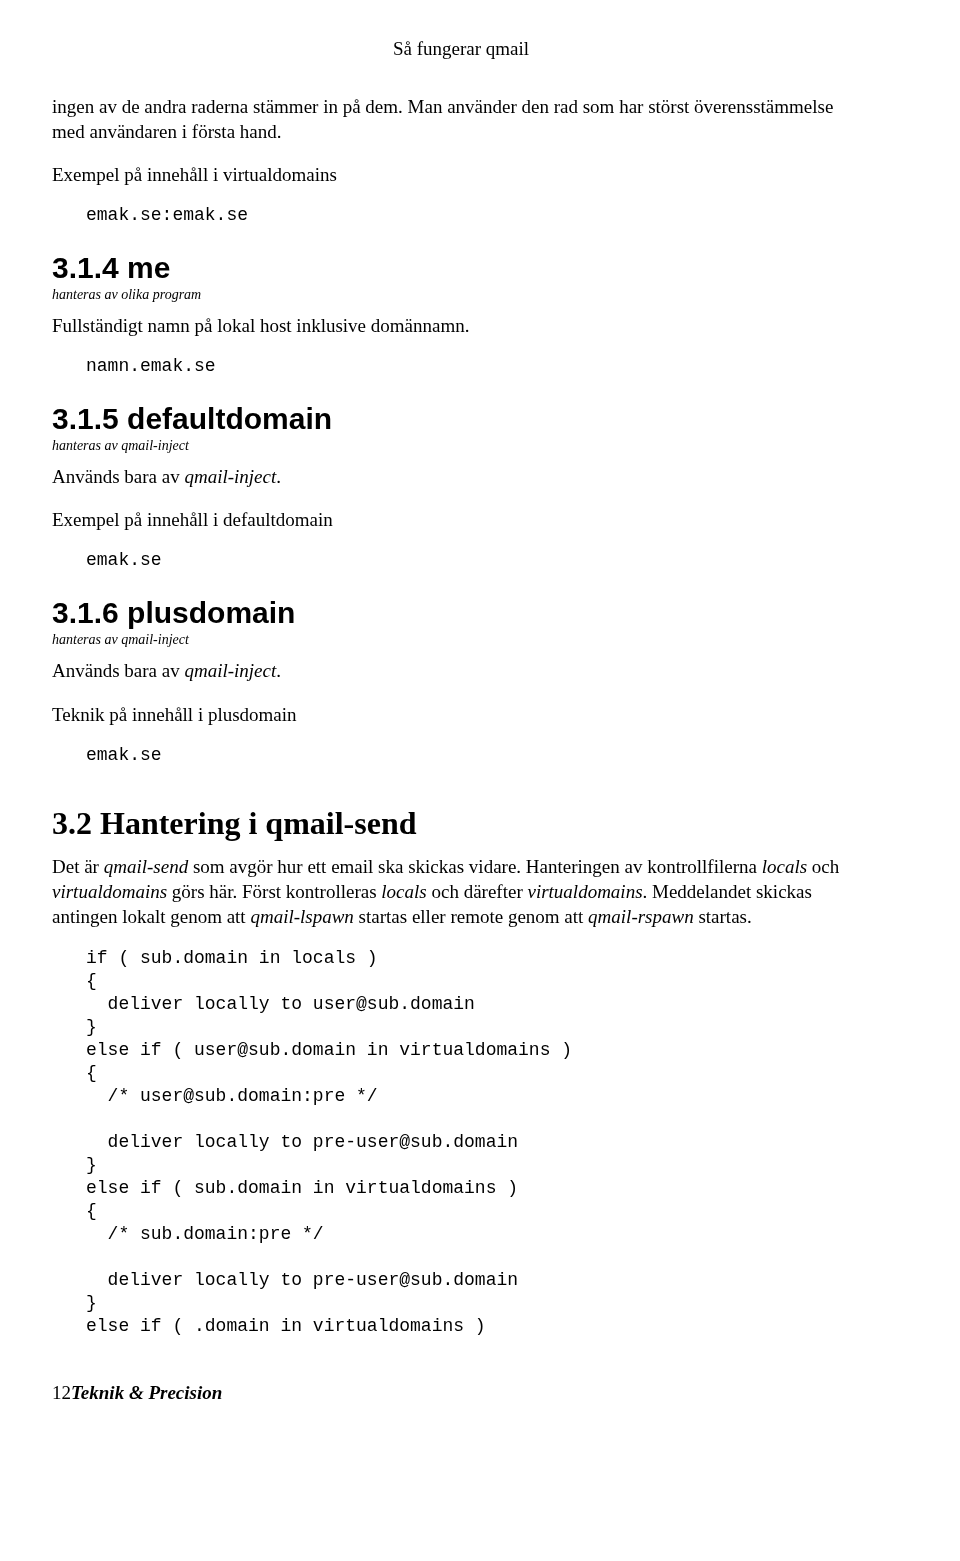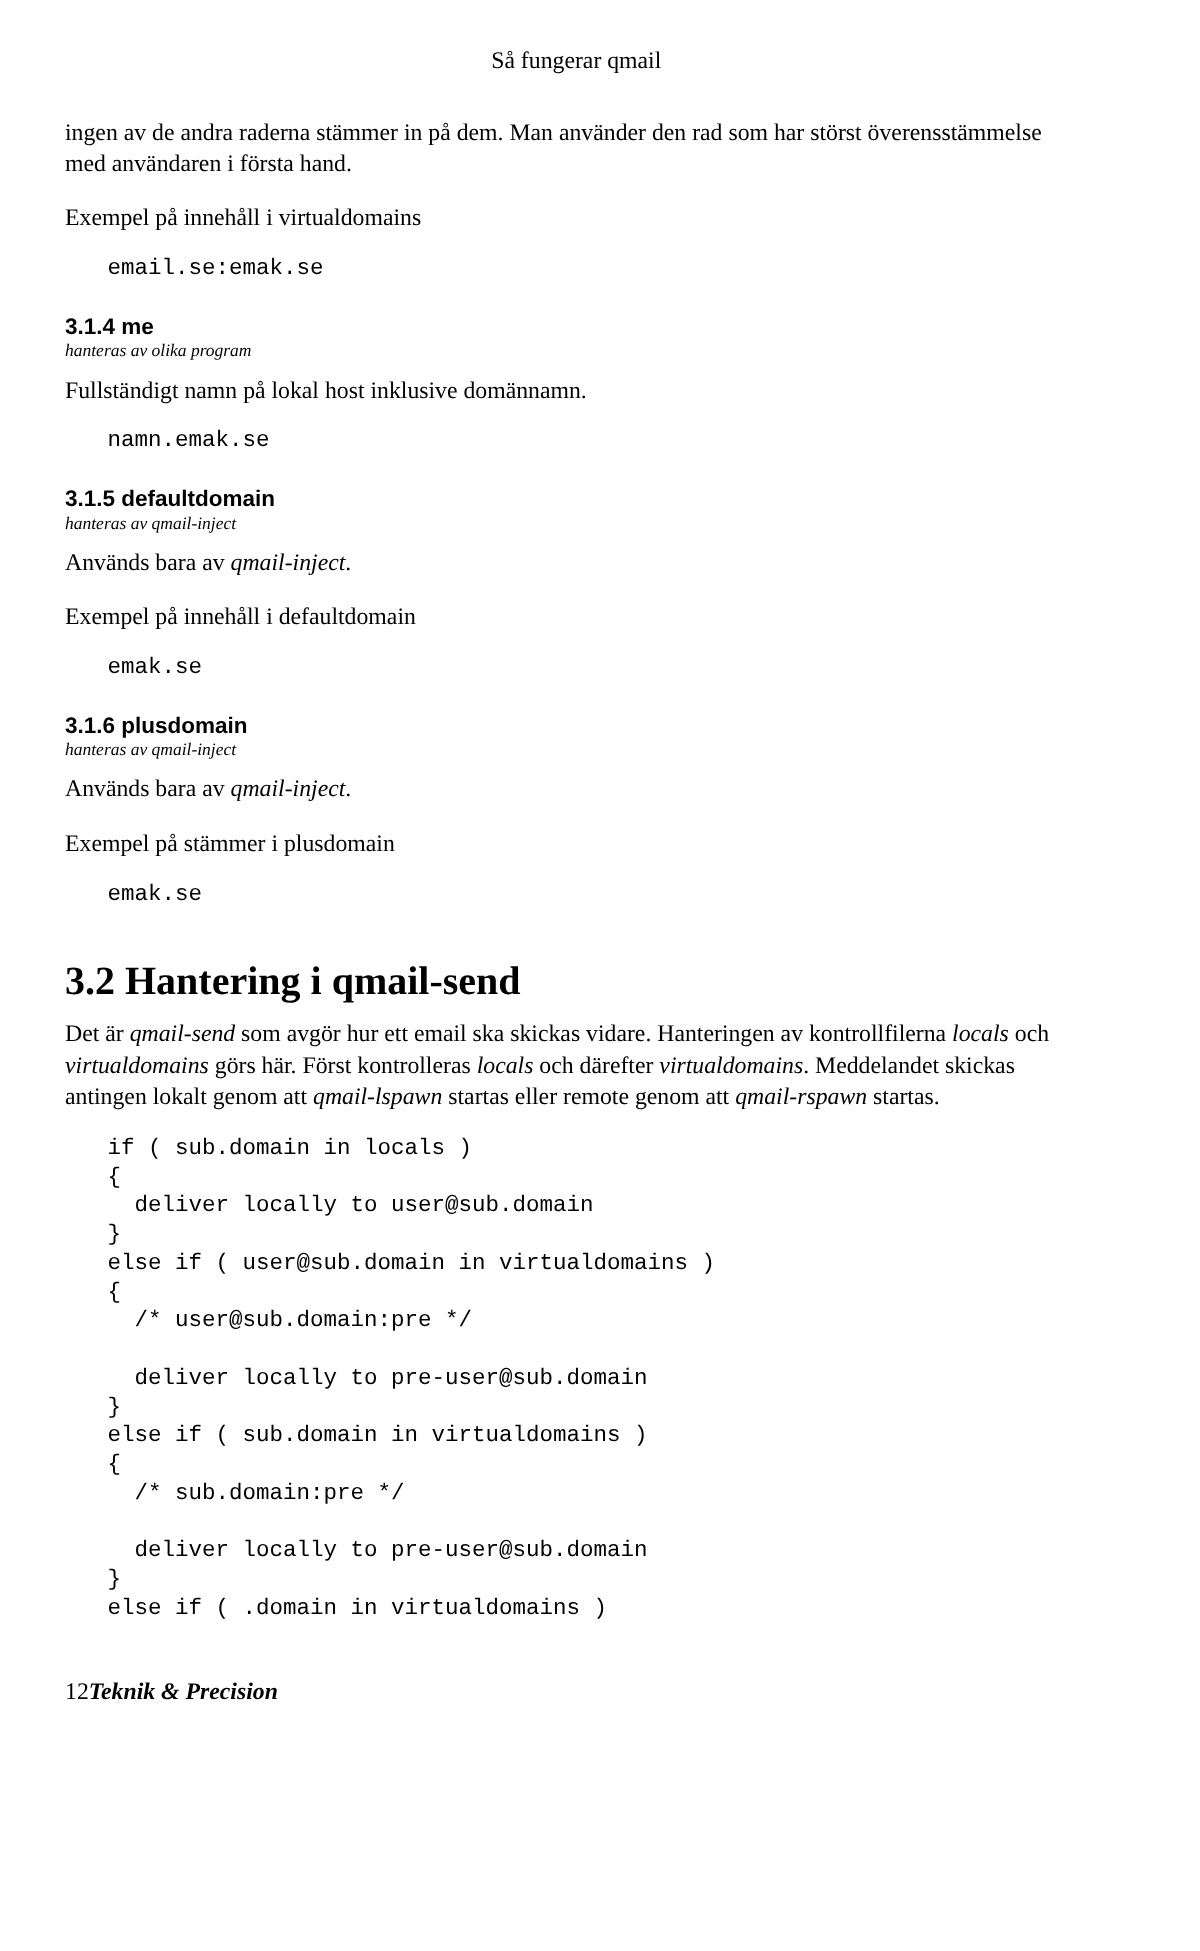--- a/index.html
+++ b/index.html
@@ -3,56 +3,56 @@
 <meta charset="utf-8">
 <style>
   html,body{margin:0;padding:0;background:#fff}
   body{font-family:"Times New Roman",Times,serif;color:#000;width:960px}
   .page{padding:38px 90px 38px 52px}
   .running-header{text-align:center;font-size:19px;margin-bottom:34px}
   .body-text{font-size:19px;line-height:1.32;margin:0 0 18px 0}
   .body-text .italic{font-style:italic}
   .code{font-family:"Courier New",Courier,monospace;font-size:18px;margin:2px 0 24px 0;white-space:pre;padding-left:34px}
   .code-block{font-family:"Courier New",Courier,monospace;font-size:18px;white-space:pre;margin:6px 0 0 0;padding-left:34px;line-height:1.28}
-  .h3{font-family:Arial,Helvetica,sans-serif;font-weight:bold;font-size:18px;margin:26px 0 2px 0}
+  .h3{font-family:Arial,Helvetica,sans-serif;font-weight:bold;font-size:30px;margin:26px 0 2px 0}
   .subnote{font-style:italic;font-size:14px;margin:0 0 10px 0;font-family:"Times New Roman",Times,serif}
   .h2{font-family:"Times New Roman",Times,serif;font-weight:bold;font-size:32px;margin:40px 0 12px 0}
   .footer{display:flex;align-items:baseline;font-size:19px;margin-top:44px}
   .footer .brand{font-style:italic;font-weight:bold}
 </style>
 </head>
 <body>
 
 <div class="page">
 
   <div class="running-header">Så fungerar qmail</div>
 
   <p class="body-text">ingen av de andra raderna stämmer in på dem. Man använder den rad som har störst överensstämmelse med användaren i första hand.</p>
   <p class="body-text">Exempel på innehåll i virtualdomains</p>
-  <div class="code">email.se:emak.se</div>
+  <div class="code">emak.se:emak.se</div>
 
   <div class="h3">3.1.4 me</div>
   <div class="subnote">hanteras av olika program</div>
   <p class="body-text">Fullständigt namn på lokal host inklusive domännamn.</p>
   <div class="code">namn.emak.se</div>
 
   <div class="h3">3.1.5 defaultdomain</div>
   <div class="subnote">hanteras av qmail-inject</div>
   <p class="body-text">
     <span>Används bara av </span><span class="italic">qmail-inject</span><span>.</span>
   </p>
   <p class="body-text">Exempel på innehåll i defaultdomain</p>
   <div class="code">emak.se</div>
 
   <div class="h3">3.1.6 plusdomain</div>
   <div class="subnote">hanteras av qmail-inject</div>
   <p class="body-text">
     <span>Används bara av </span><span class="italic">qmail-inject</span><span>.</span>
   </p>
-  <p class="body-text">Exempel på stämmer i plusdomain</p>
+  <p class="body-text">Teknik på innehåll i plusdomain</p>
   <div class="code">emak.se</div>
 
   <div class="h2">3.2 Hantering i qmail-send</div>
   <p class="body-text" id="s32-p1"><span>Det är </span><span class="italic">qmail-send</span><span> som avgör hur ett email ska skickas vidare. Hanteringen av kontrollfilerna </span><span class="italic">locals</span><span> och </span><span class="italic">virtualdomains</span><span> görs här. Först kontrolleras </span><span class="italic">locals</span><span> och därefter </span><span class="italic">virtualdomains</span><span>. Meddelandet skickas antingen lokalt genom att </span><span class="italic">qmail-lspawn</span><span> startas eller remote genom att </span><span class="italic">qmail-rspawn</span><span> startas.</span></p>
   <div class="code-block">if ( sub.domain in locals )
 {
   deliver locally to user@sub.domain
 }
 else if ( user@sub.domain in virtualdomains )
 {

